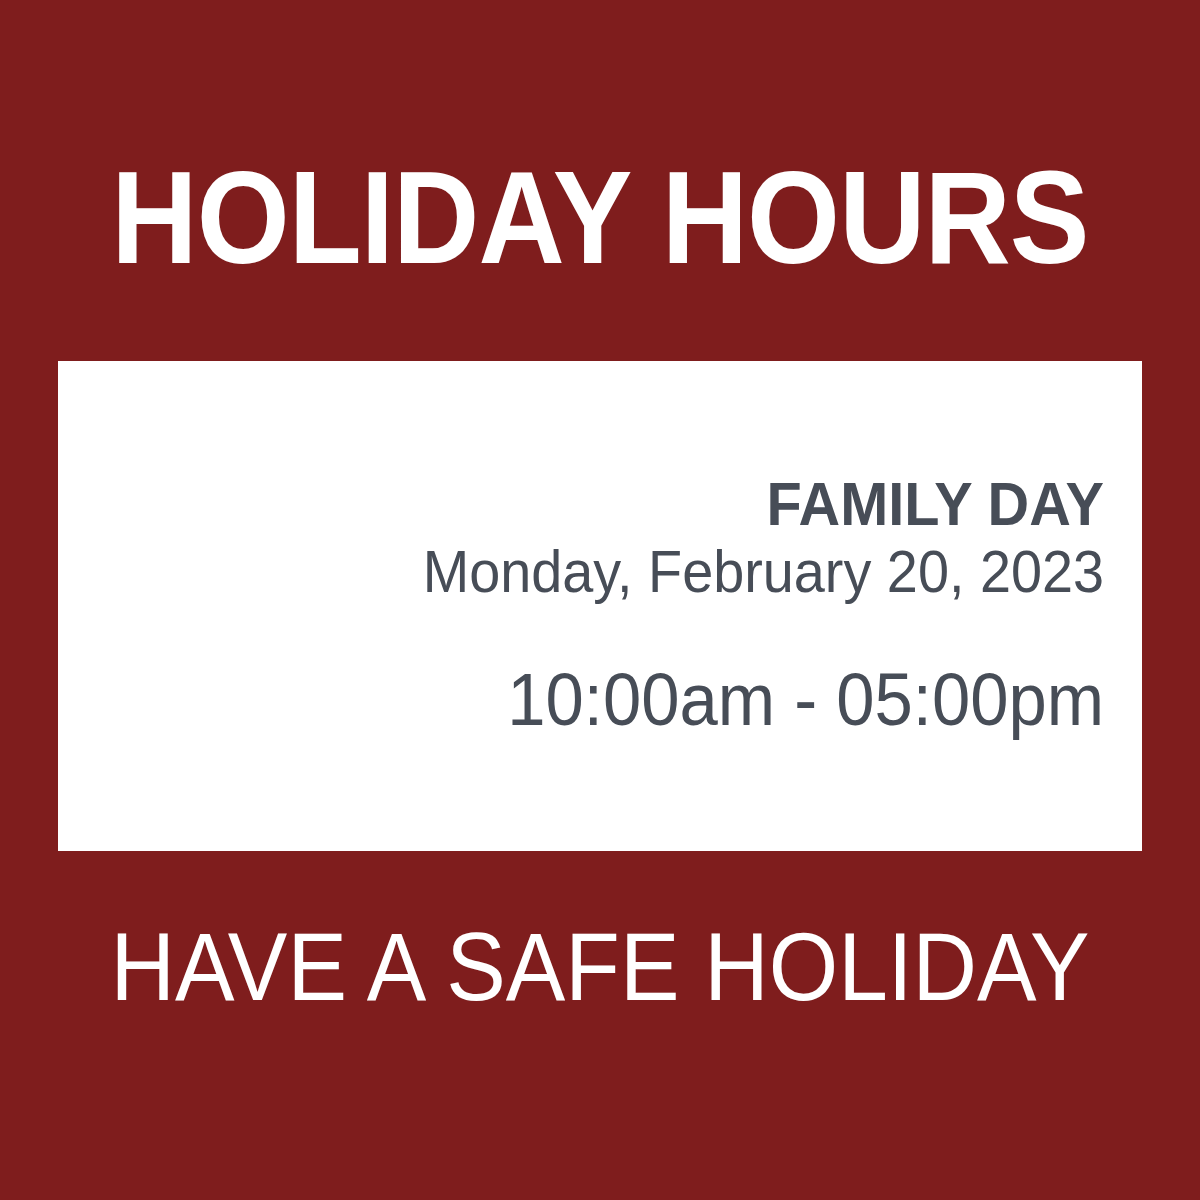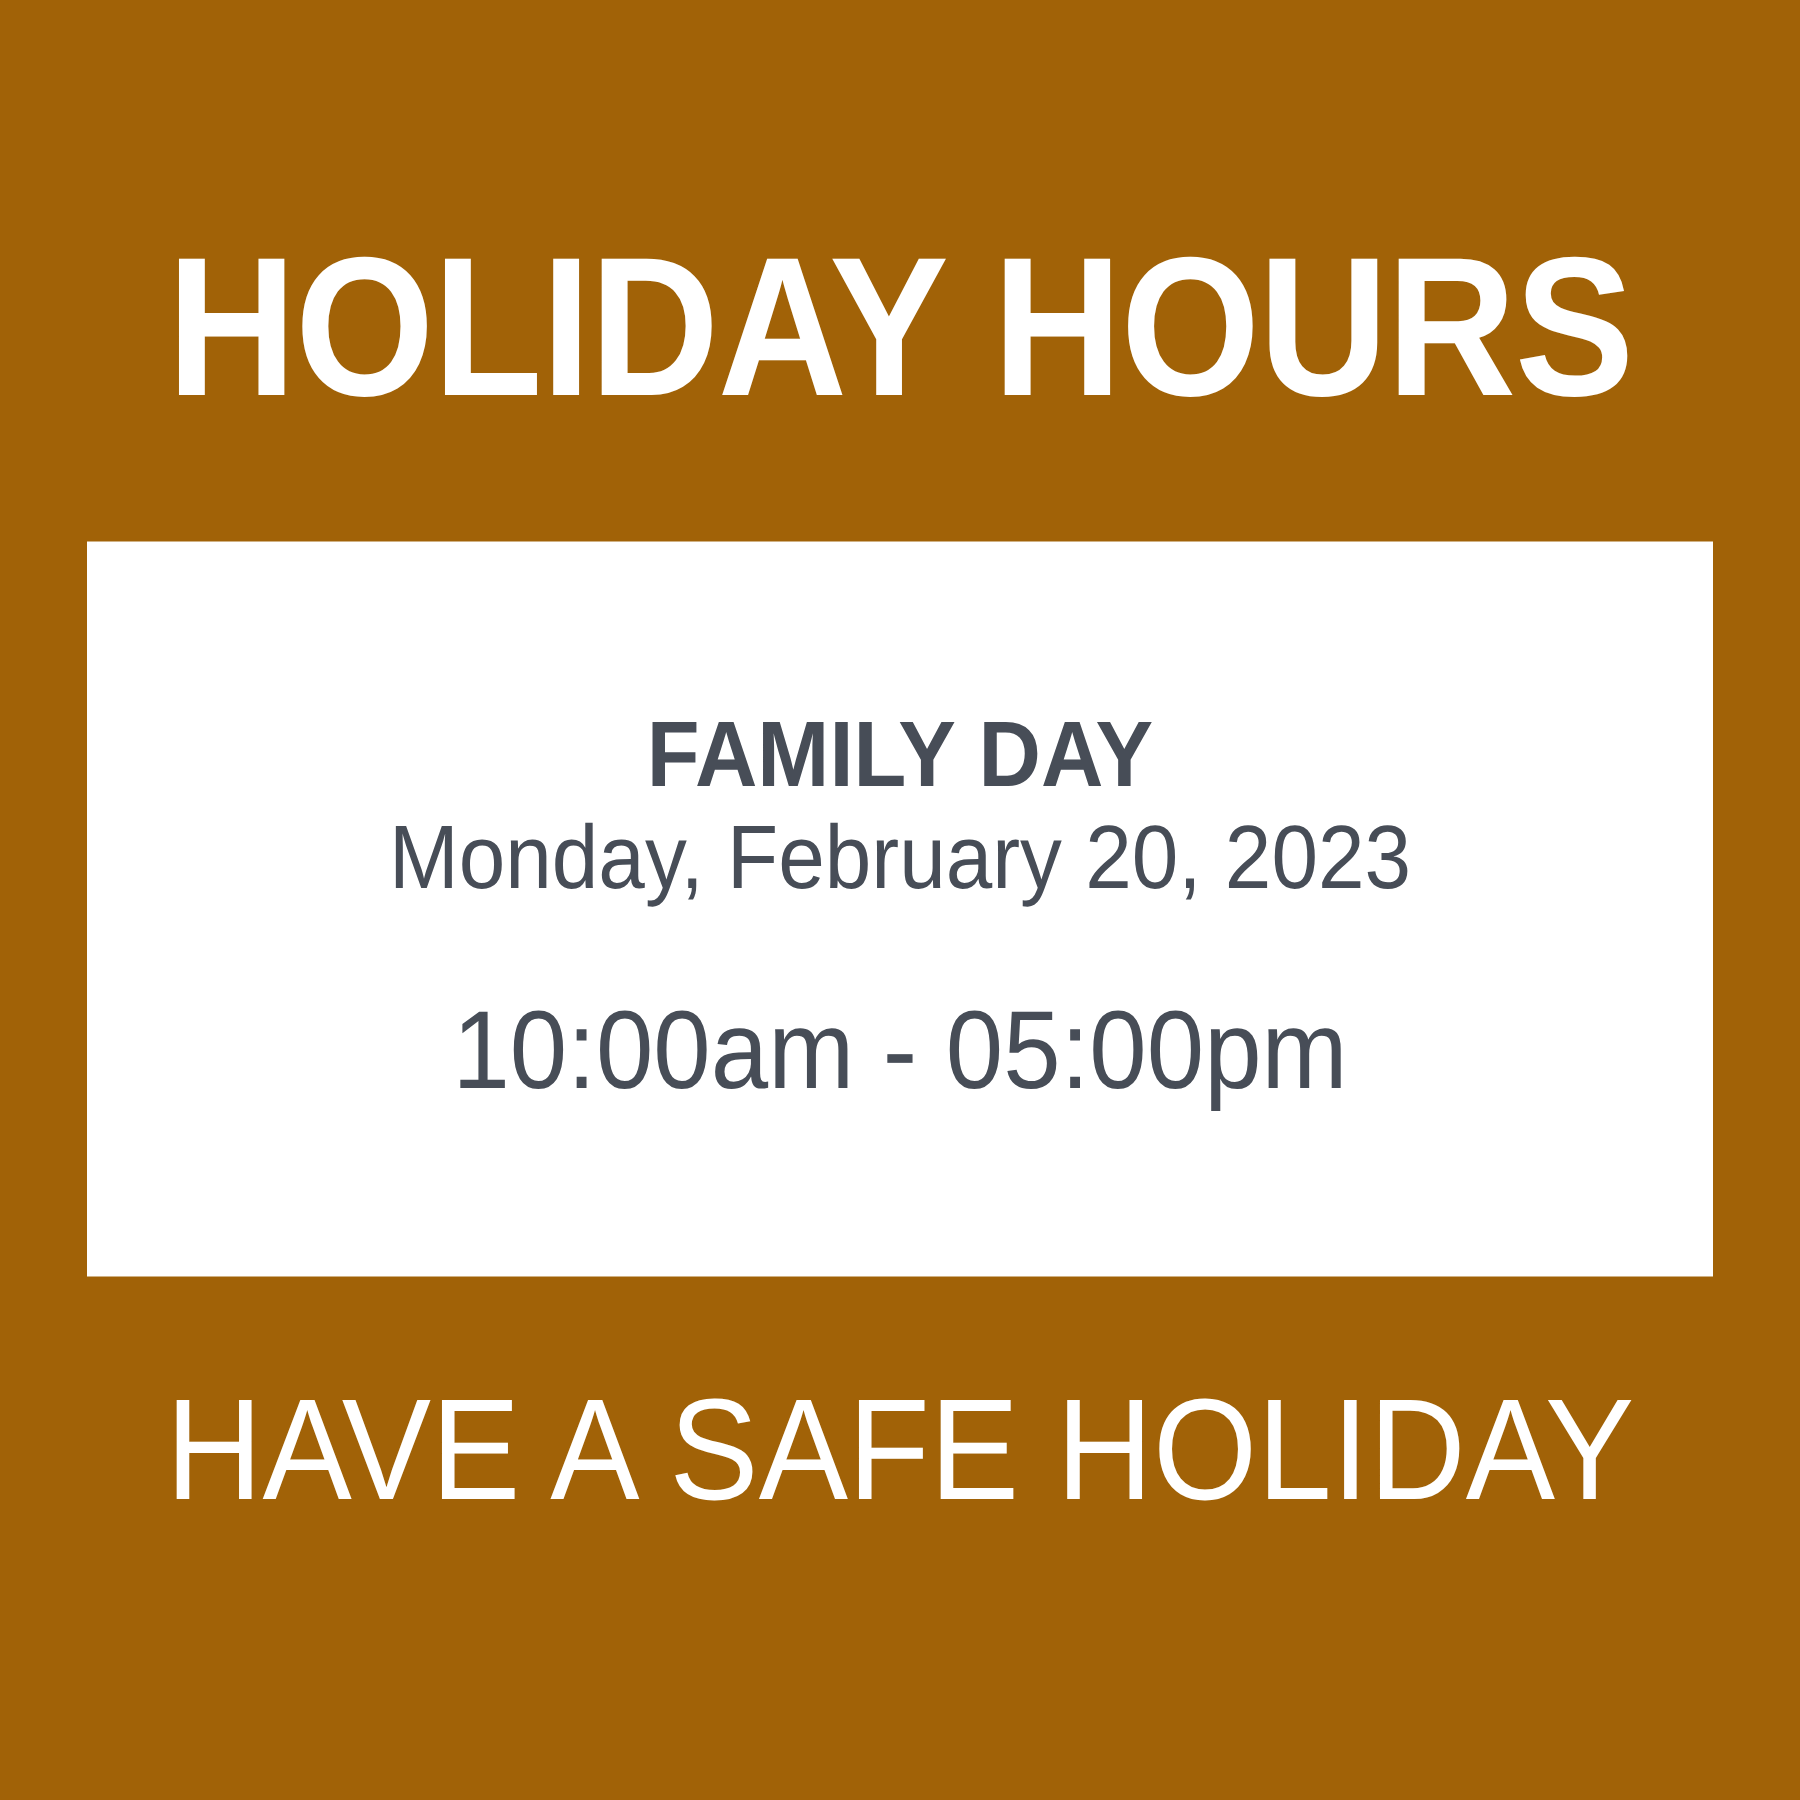--- a/index.html
+++ b/index.html
@@ -10,21 +10,21 @@
     width: 1200px;
     height: 1200px;
     overflow: hidden;
     font-family: "Liberation Sans", sans-serif;
   }
 
   .poster {
     position: relative;
     width: 1200px;
     height: 1200px;
-    background: #a16207;
+    background: #7f1d1d;
     box-sizing: border-box;
     overflow: hidden;
   }
 
   
   .poster-title {
     position: absolute;
     left: 0;
     right: 0;
     top: 148px;
@@ -51,21 +51,21 @@
     background: #ffffff;
     box-sizing: border-box;
     display: flex;
     flex-direction: column;
     align-items: center;
     justify-content: center;
   }
 
   .card-inner {
     width: 100%;
-    text-align: center;
+    text-align: right;
   }
 
   .holiday-name {
     color: #474d57;
     font-family: "Liberation Sans Narrow", "Liberation Sans", sans-serif;
     font-weight: 700;
     font-size: 62px;
     line-height: 64px;
     letter-spacing: 0px;
     transform: scaleX(0.93);

